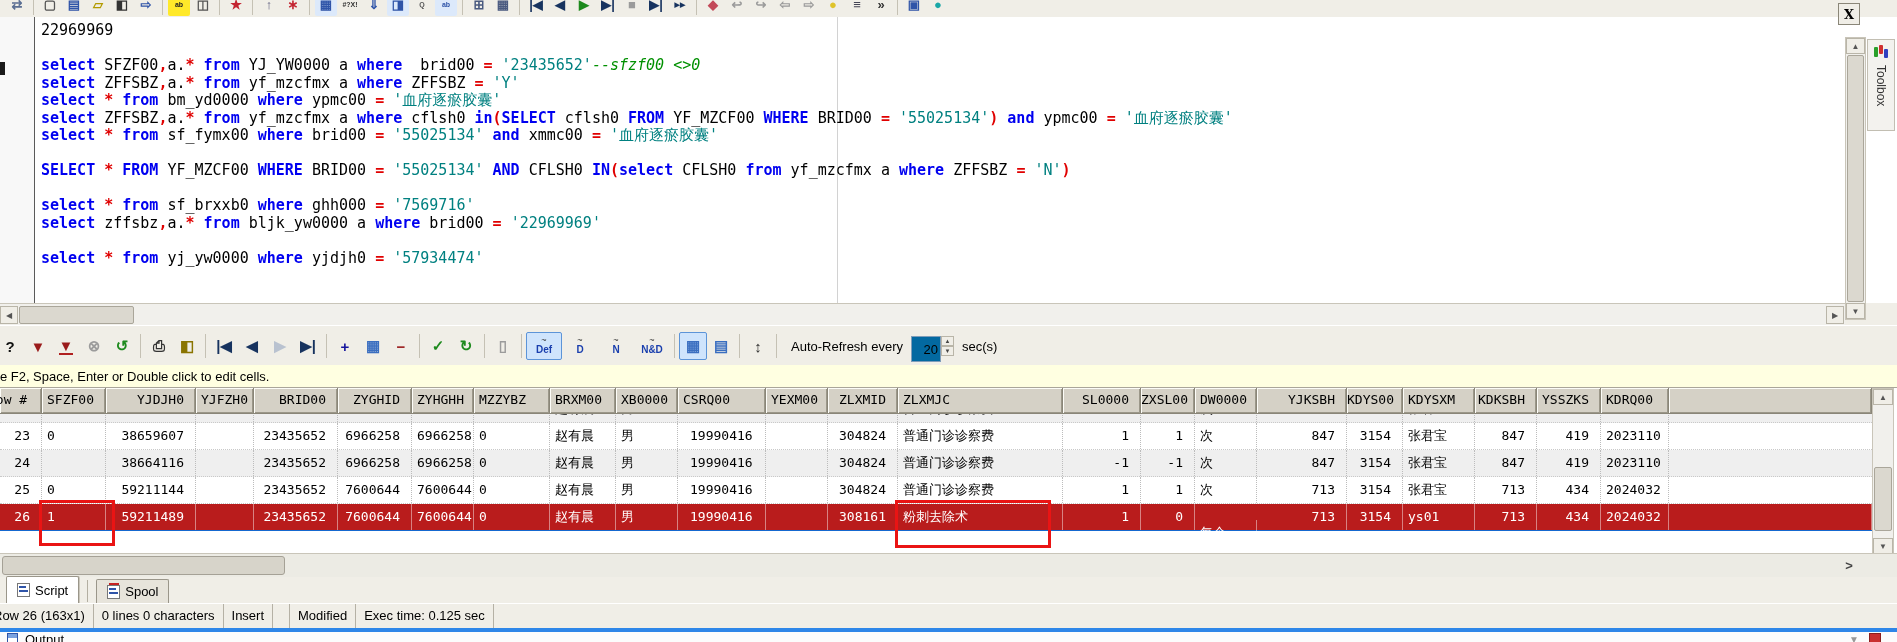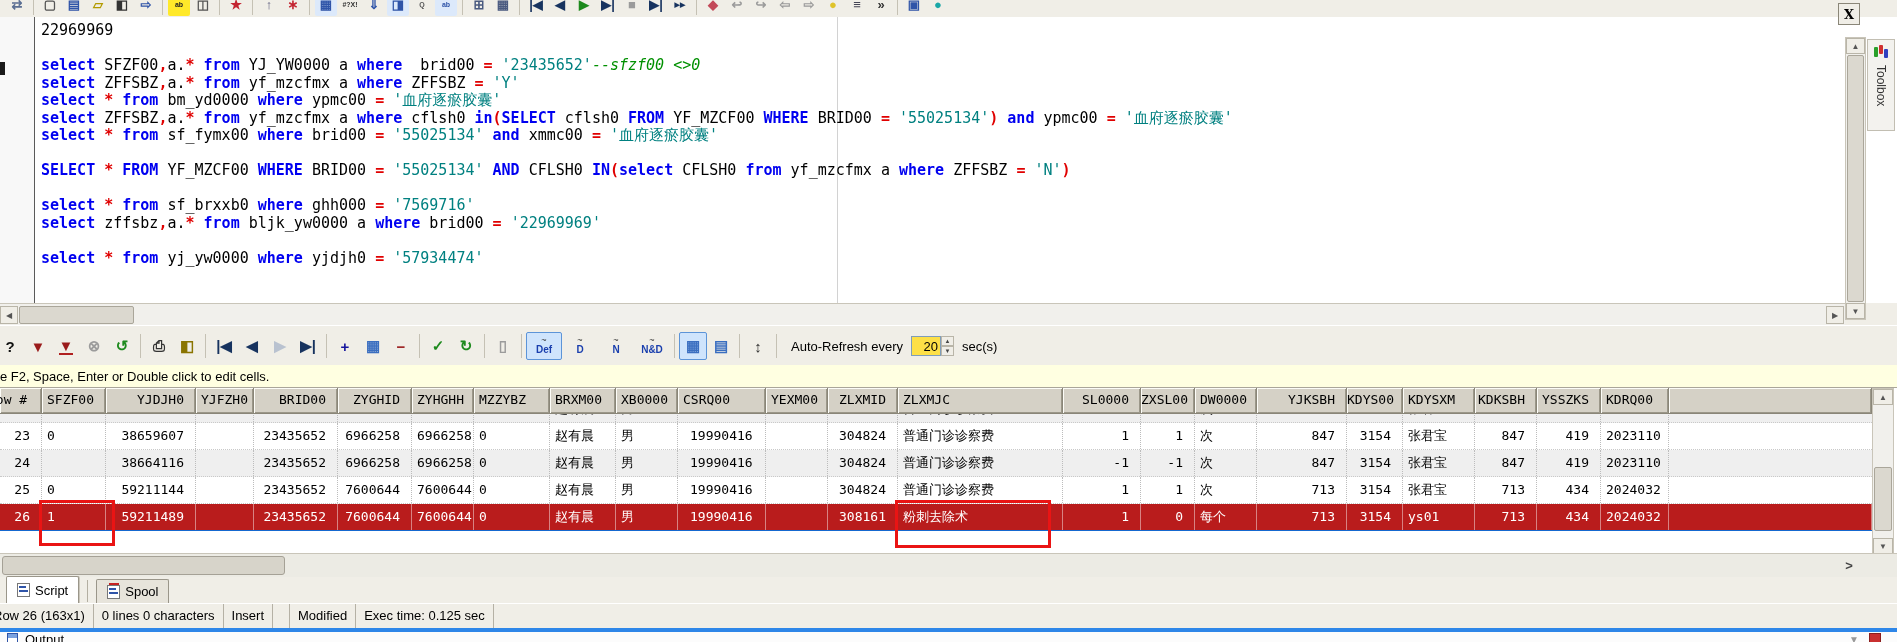--- a/index.html
+++ b/index.html
@@ -56,21 +56,21 @@
   .gt-btn.active{background:#cfe4fc;border-color:#5c94d8;}
   .gt-btn .ug{border-bottom:2px solid #b02020;line-height:1;}
   .gt-sep{width:1px;height:24px;background:#c5c1b4;margin:0 4px;}
   .gt-sort{height:26px;min-width:28px;padding:0 3px;display:flex;flex-direction:column;align-items:center;justify-content:center;
            border:1px solid transparent;border-radius:2px;cursor:default;}
   .gt-sort.active{background:#cfe4fc;border-color:#5c94d8;}
   .gt-sort .sq{font-size:9px;line-height:7px;color:#333;}
   .gt-sort .lb{font-size:10px;font-weight:bold;color:#1a3fae;line-height:11px;}
   .autorefresh{display:flex;align-items:center;margin-left:10px;font-size:13px;gap:8px;}
   .spin-wrap{display:flex;align-items:stretch;height:20px;}
-  .spin-input{width:30px;height:20px;box-sizing:border-box;border:1px solid #7f9db9;background:#fde047;
+  .spin-input{width:30px;height:26px;box-sizing:border-box;border:1px solid #7f9db9;background:#0369a1;
               font-size:13px;font-family:"Liberation Sans",sans-serif;text-align:right;padding:0 2px;}
   .spin-btns{display:flex;flex-direction:column;width:13px;}
   .spin-btns div{flex:1;background:#f0eee7;border:1px solid #b9b5a8;font-size:6px;color:#444;
                  display:flex;align-items:center;justify-content:center;box-sizing:border-box;}
 
   
   .hint-bar{position:absolute;left:0;top:365px;width:1897px;height:23px;background:#ffffe1;
             border-bottom:1px solid #aaa69a;font-size:13px;line-height:23px;overflow:hidden;box-sizing:border-box;}
   .hint-bar span{display:inline-block;margin-left:-16px;white-space:nowrap;}
 
@@ -428,21 +428,21 @@
           <div class="grid-cell al-left" style="width: 62px; min-width: 62px;">7600644</div>
           <div class="grid-cell al-left" style="width: 76px; min-width: 76px;">0</div>
           <div class="grid-cell al-left" style="width: 66px; min-width: 66px;">赵有晨</div>
           <div class="grid-cell al-left" style="width: 62px; min-width: 62px;">男</div>
           <div class="grid-cell al-left" style="width: 88px; min-width: 88px; padding-left: 12px;">19990416</div>
           <div class="grid-cell al-left" style="width: 62px; min-width: 62px;"></div>
           <div class="grid-cell al-right" style="width: 70px; min-width: 70px;">308161</div>
           <div class="grid-cell al-left" style="width: 165px; min-width: 165px;">粉刺去除术</div>
           <div class="grid-cell al-right" style="width: 78px; min-width: 78px;">1</div>
           <div class="grid-cell al-right" style="width: 54px; min-width: 54px;">0</div>
-          <div class="grid-cell al-left" style="width: 62px; min-width: 62px;">每个</div>
+          <div class="grid-cell al-left" style="width: 62px; min-width: 62px; margin-top: 16px;">每个</div>
           <div class="grid-cell al-right" style="width: 90px; min-width: 90px;">713</div>
           <div class="grid-cell al-right" style="width: 56px; min-width: 56px;">3154</div>
           <div class="grid-cell al-left" style="width: 72px; min-width: 72px;">ys01</div>
           <div class="grid-cell al-right" style="width: 62px; min-width: 62px;">713</div>
           <div class="grid-cell al-right" style="width: 64px; min-width: 64px;">434</div>
           <div class="grid-cell al-left" style="width: 68px; min-width: 68px;">2024032</div>
           <div class="grid-cell row-fill"></div>
         </div>
       </div>
     <div class="scrollbar-v grid-vscroll">

